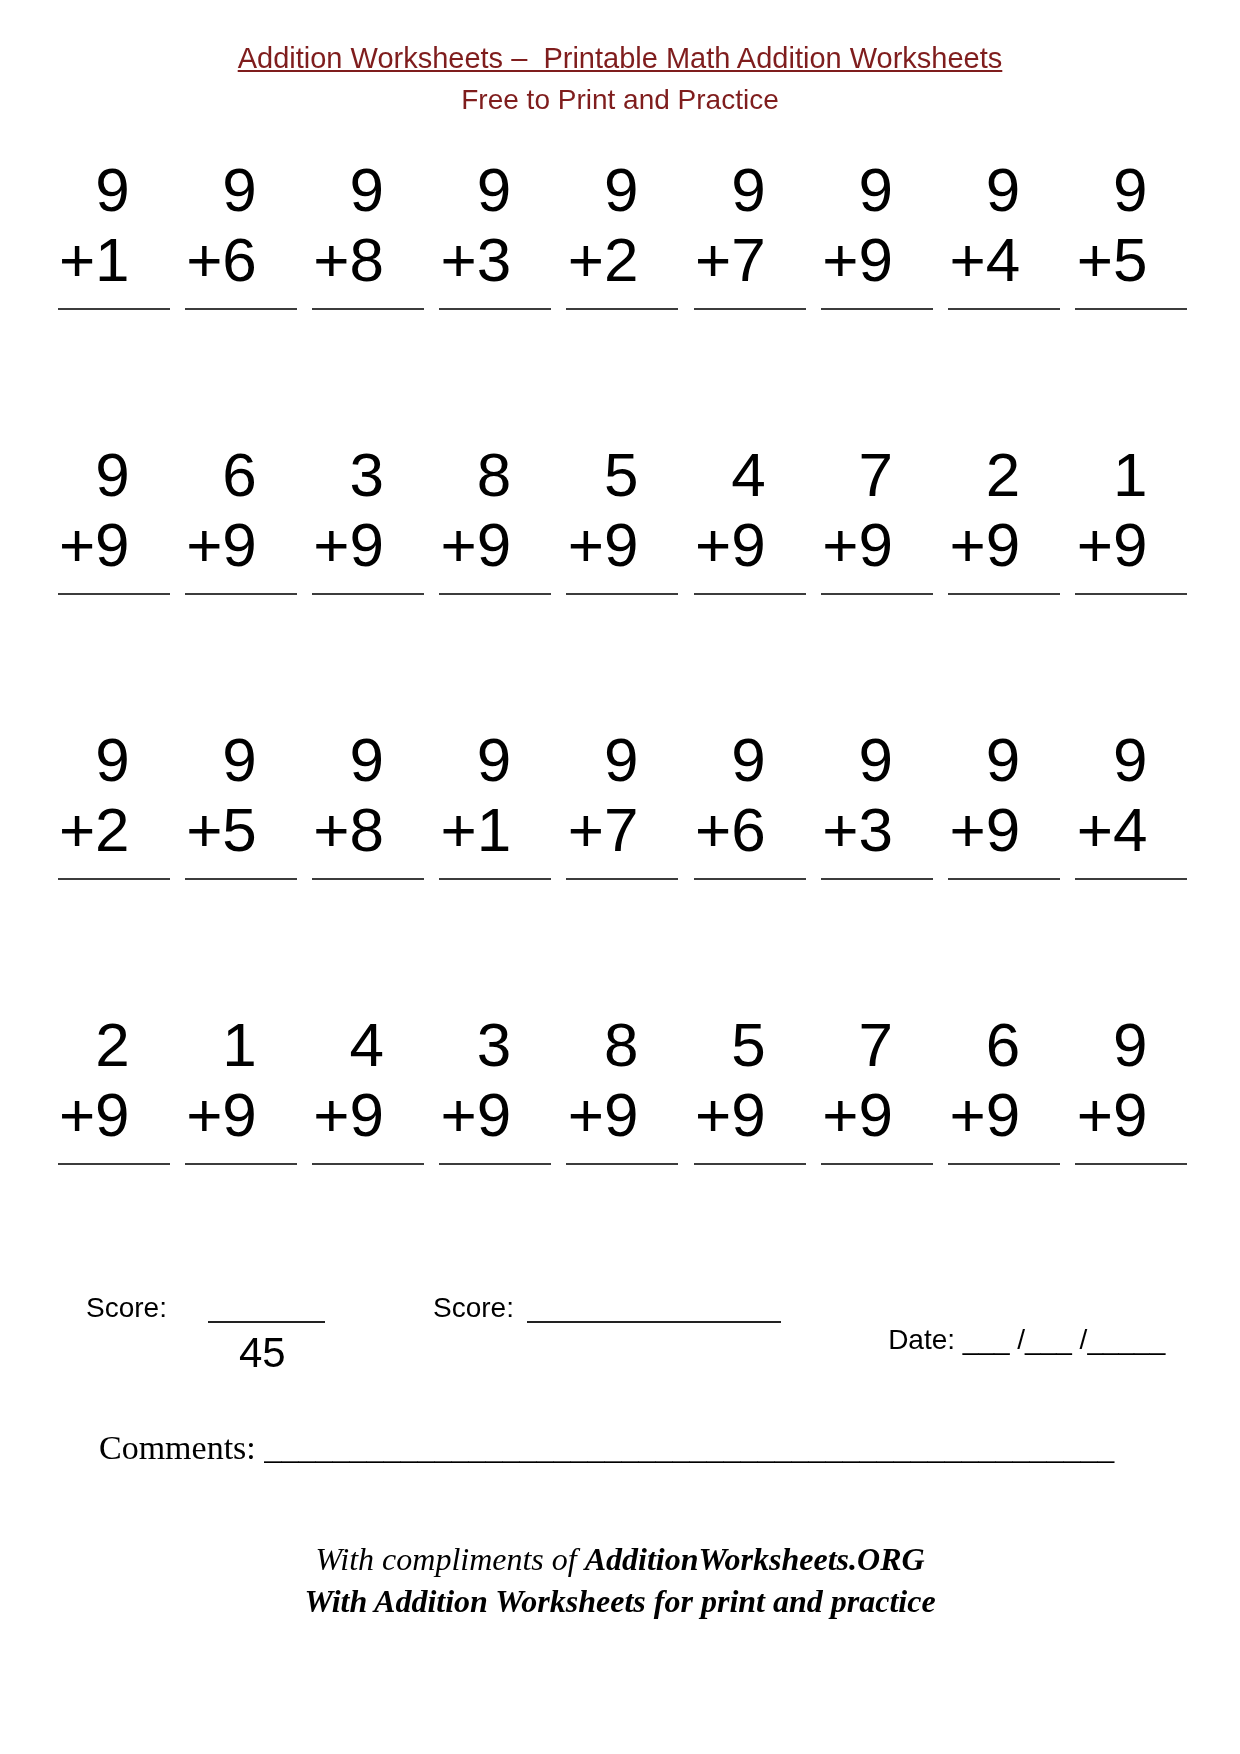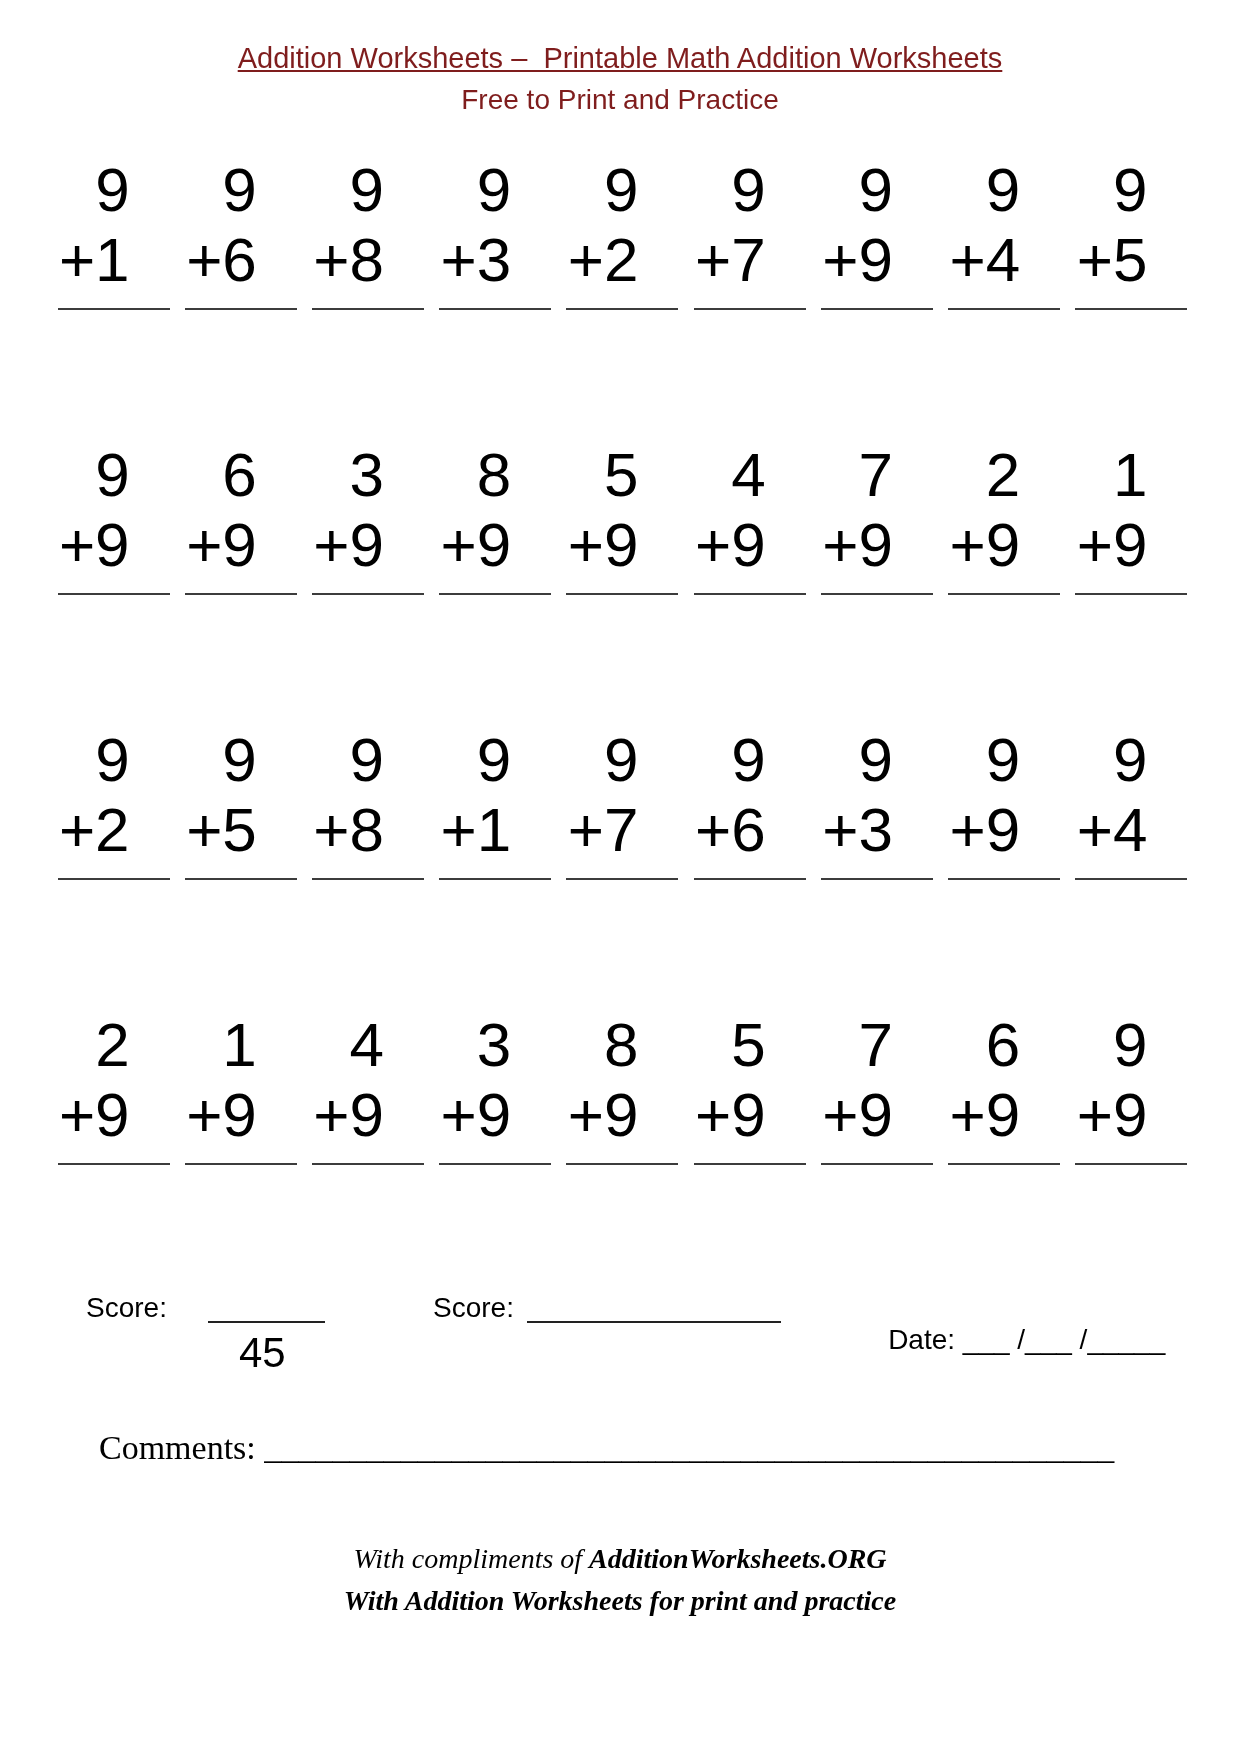--- a/index.html
+++ b/index.html
@@ -113,21 +113,21 @@
 
   
   .footer {
     position: absolute;
     top: 1538px;
     left: 0;
     width: 100%;
     text-align: center;
     font-family: "Liberation Serif", serif;
     font-style: italic;
-    font-size: 28px;
+    font-size: 32px;
     line-height: 42px;
   }
   .footer .site-name, .footer .tagline { font-weight: 700; }
 </style>
 </head>
 <body>
 
 <div class="page">
 
   <div class="header" style="color: #7f1d1d;">

